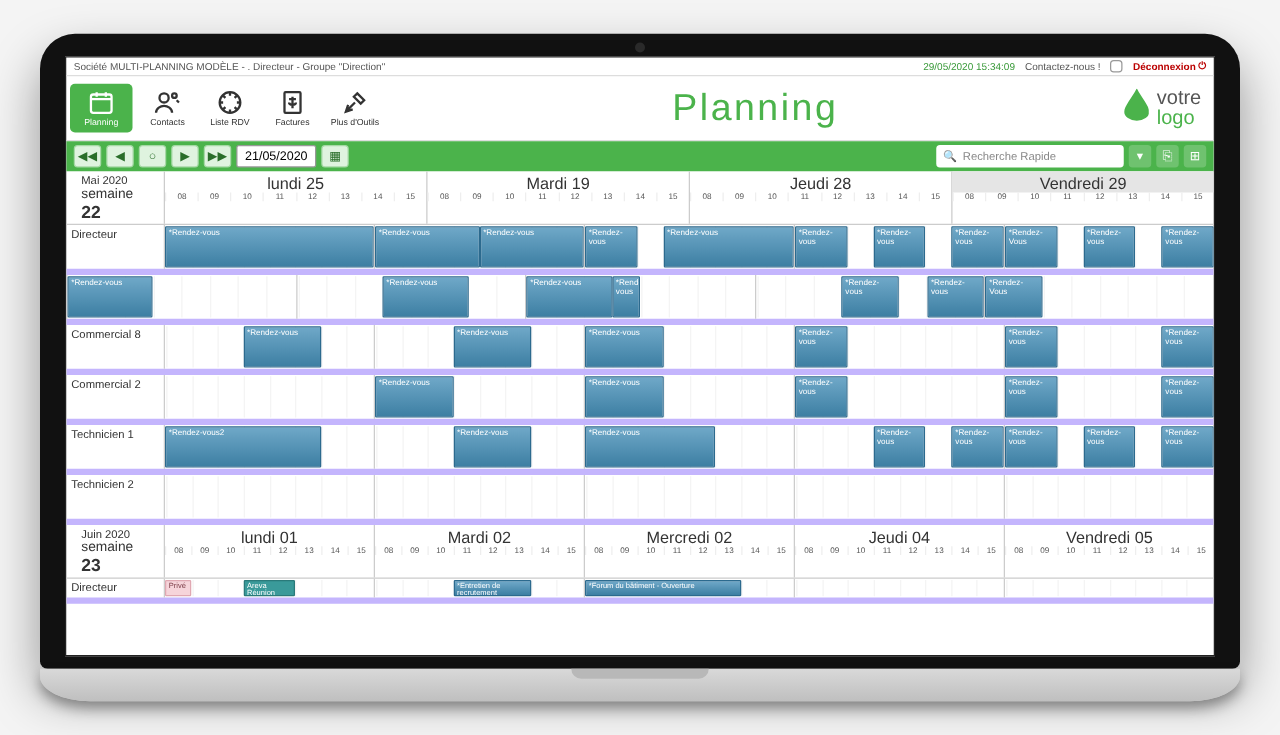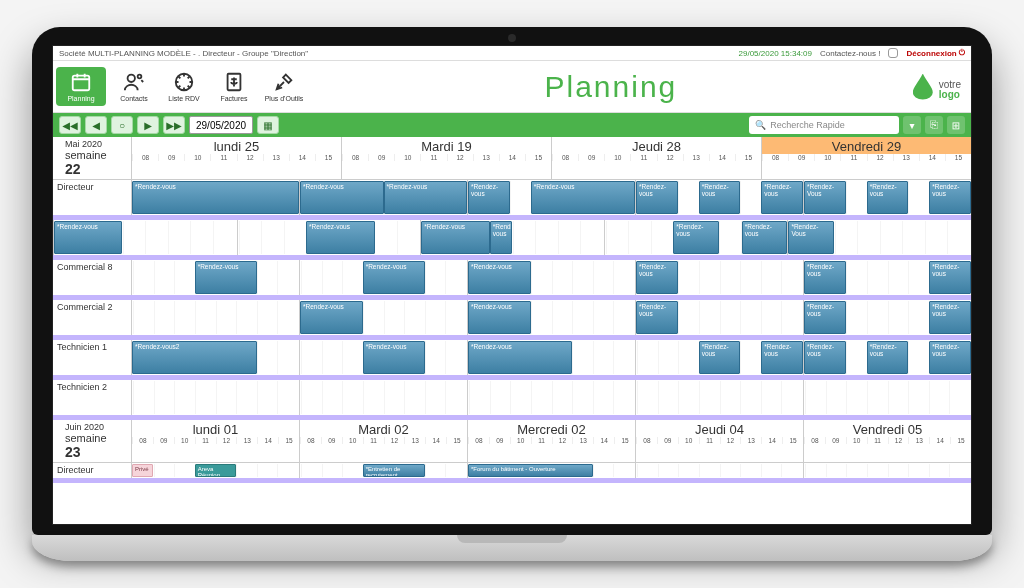--- a/index.html
+++ b/index.html
@@ -20,43 +20,43 @@
   .topline .stamp { color:#3a9a3a; }
   .topline .logout { color:#b00; font-weight:bold; display:flex; align-items:center; gap:2px;}
   .topline .bubble{display:inline-block;width:10px;height:10px;border:1px solid #999;border-radius:3px;}
 
   .header { display:flex; align-items:center; border-bottom:1px solid #ddd; height:52px; }
   .nav { display:flex; }
   .nav .item { width:50px; display:flex; flex-direction:column; align-items:center; justify-content:center; font-size:7px; color:#333; gap:2px; padding:4px 0; cursor:pointer;}
   .nav .item.active { background:#4bb34b; color:#fff; border-radius:4px; margin:3px;}
   .nav .item svg { width:22px; height:22px; }
   .title { flex:1; text-align:center; font-size:30px; font-weight:300; color:#4bb34b; letter-spacing:2px;}
-  .brand { display:flex; align-items:flex-end; gap:6px; padding-right:10px; color:#555; font-size:10px;}
+  .brand { display:flex; align-items:flex-start; gap:6px; padding-right:10px; color:#555; font-size:16px;}
   .brand .drop { width:20px; height:26px; background:#4bb34b; clip-path: path('M10 0 C14 8 20 14 20 19 A10 7 0 1 1 0 19 C0 14 6 8 10 0 Z'); position:relative;}
   .brand .txt { line-height:1; }
-  .brand .txt b{ color:#4bb34b; display:block; font-weight:bold;}
+  .brand .txt b{ color:#4bb34b; display:block; font-weight:normal;}
 
   .ribbon { background:#4bb34b; height:24px; display:flex; align-items:center; padding:0 6px; gap:4px; }
   .rbtn { width:22px; height:18px; background:#dff3df; border:1px solid #a6d9a6; border-radius:3px; display:flex; align-items:center; justify-content:center; font-size:10px; color:#2a6e2a; cursor:pointer;}
   .datebox { background:#fff; border:1px solid #999; height:18px; font-size:10px; padding:0 6px; display:flex; align-items:center; border-radius:2px;}
   .ribbon .spacer{flex:1}
   .searchbox { background:#fff; border-radius:3px; height:18px; width:150px; font-size:9px; color:#888; display:flex; align-items:center; padding:0 6px; gap:4px;}
   .ricon{width:18px;height:18px;background:#fff3;border-radius:3px;display:flex;align-items:center;justify-content:center;color:#fff;font-size:10px;cursor:pointer;}
 
   .cal { font-size:8px; color:#333; overflow:auto; height:calc(100% - 52px - 24px - 16px);}
   .week { }
   .weekhead { display:flex; border-bottom:1px solid #ccc; }
   .rowlabelcol { width:78px; flex:none; }
   .weekhead .rowlabelcol { padding:2px 12px; }
   .weekhead .month { font-size:9px; color:#333;}
   .weekhead .wk { font-size:11px; }
   .weekhead .wk b{font-size:14px;}
   .daycol { flex:1; border-left:1px solid #ccc; }
   .dayname { text-align:center; font-size:13px; font-weight:400; padding:2px 0 0;}
-  .dayname.hl { background:#fdba74; }
+  .dayname.hl { background:#e5e5e5; }
   .hours { display:flex; }
   .hours span{ flex:1; text-align:center; font-size:6.5px; color:#555; border-left:1px solid #eee;}
   .row { display:flex; border-bottom:5px solid #c4b5fd; min-height:40px;}
   .row .rowlabelcol { padding:2px 4px; font-size:9px; display:flex; align-items:flex-start;}
   .cells { flex:1; display:flex; }
   .cellday { flex:1; border-left:1px solid #ccc; display:flex; position:relative; padding:1px;}
   .slot { flex:1; border-left:1px solid #f4f4f4; }
   .evt { position:absolute; top:1px; bottom:1px; background:linear-gradient(#6fa8c8,#3d7fa3); color:#fff; font-size:6.5px; padding:1px 2px; border:1px solid #2c6a8e; border-radius:1px; overflow:hidden;}
   .evt.pink{ background:#f6d4da; border-color:#e0a8b2; color:#7a3b46;}
   .evt.teal{ background:#3a9a9a; border-color:#2a7a7a;}
@@ -129,21 +129,21 @@
           <span class="txt"><span>votre</span><b>logo</b></span>
         </div>
       </div>
 
       <div class="ribbon">
         <div class="rbtn">◀◀</div>
         <div class="rbtn">◀</div>
         <div class="rbtn">○</div>
         <div class="rbtn">▶</div>
         <div class="rbtn">▶▶</div>
-        <div class="datebox">29/05/2020</div>
+        <div class="datebox">21/05/2020</div>
         <div class="rbtn">▦</div>
         <div class="spacer"></div>
         <div class="searchbox">
           <span>🔍</span>
           <span>Recherche Rapide</span>
         </div>
         <div class="ricon">▾</div>
         <div class="ricon">⎘</div>
         <div class="ricon">⊞</div>
       </div>

